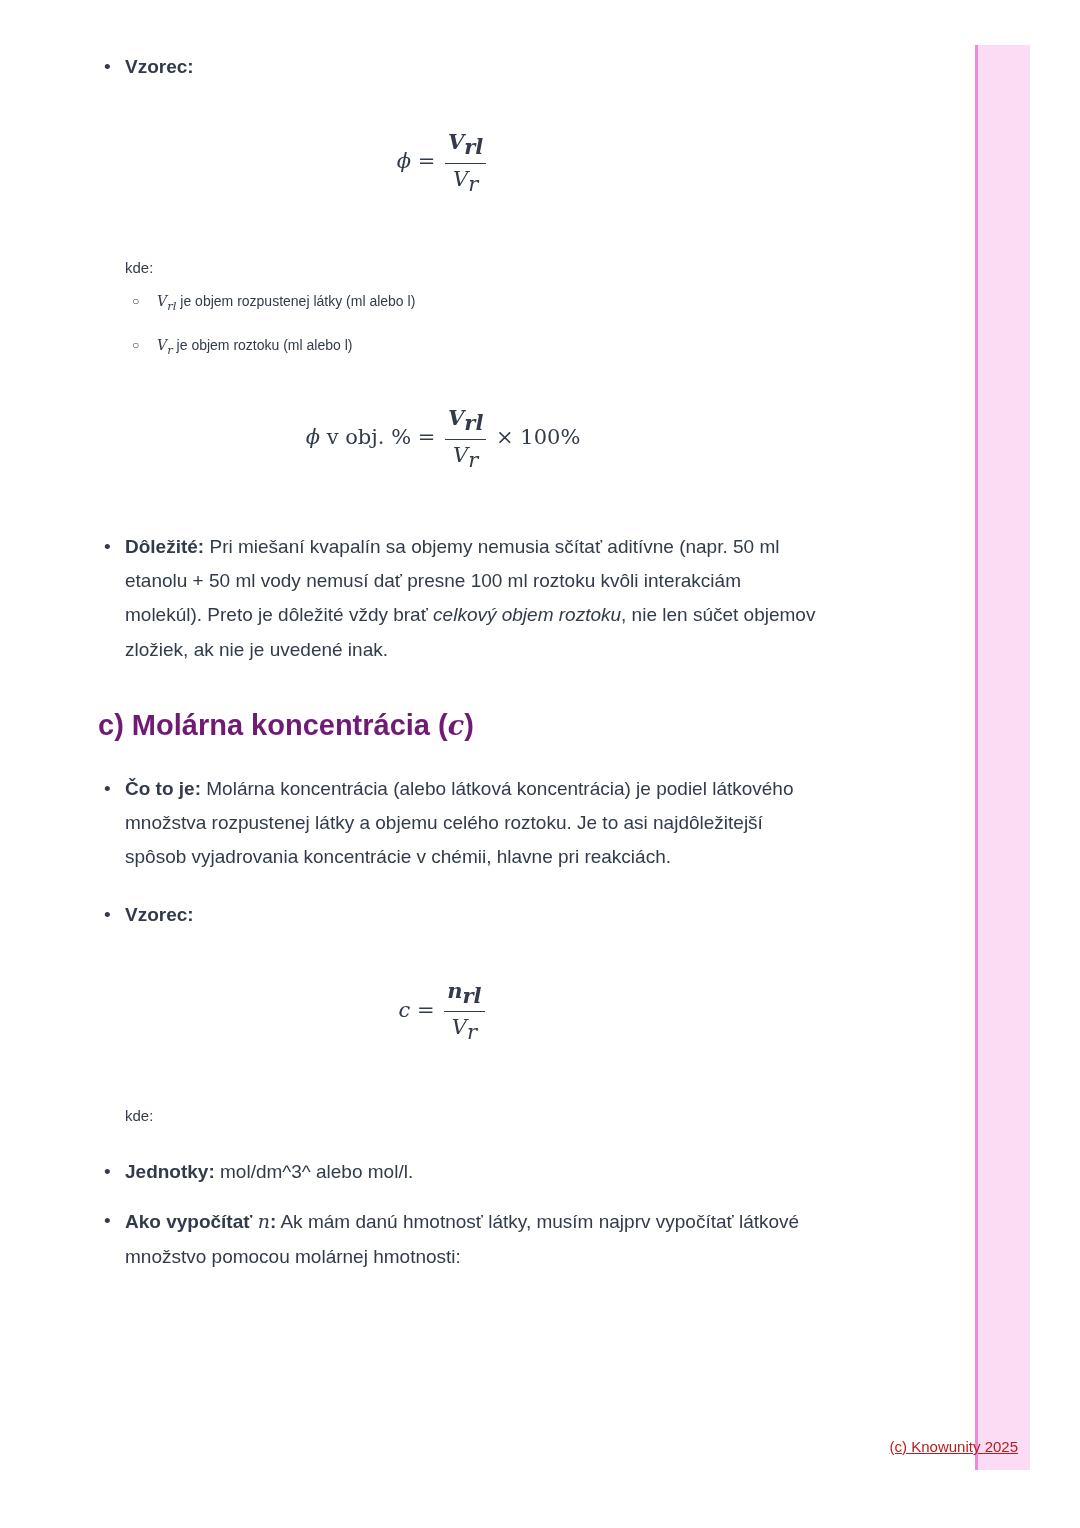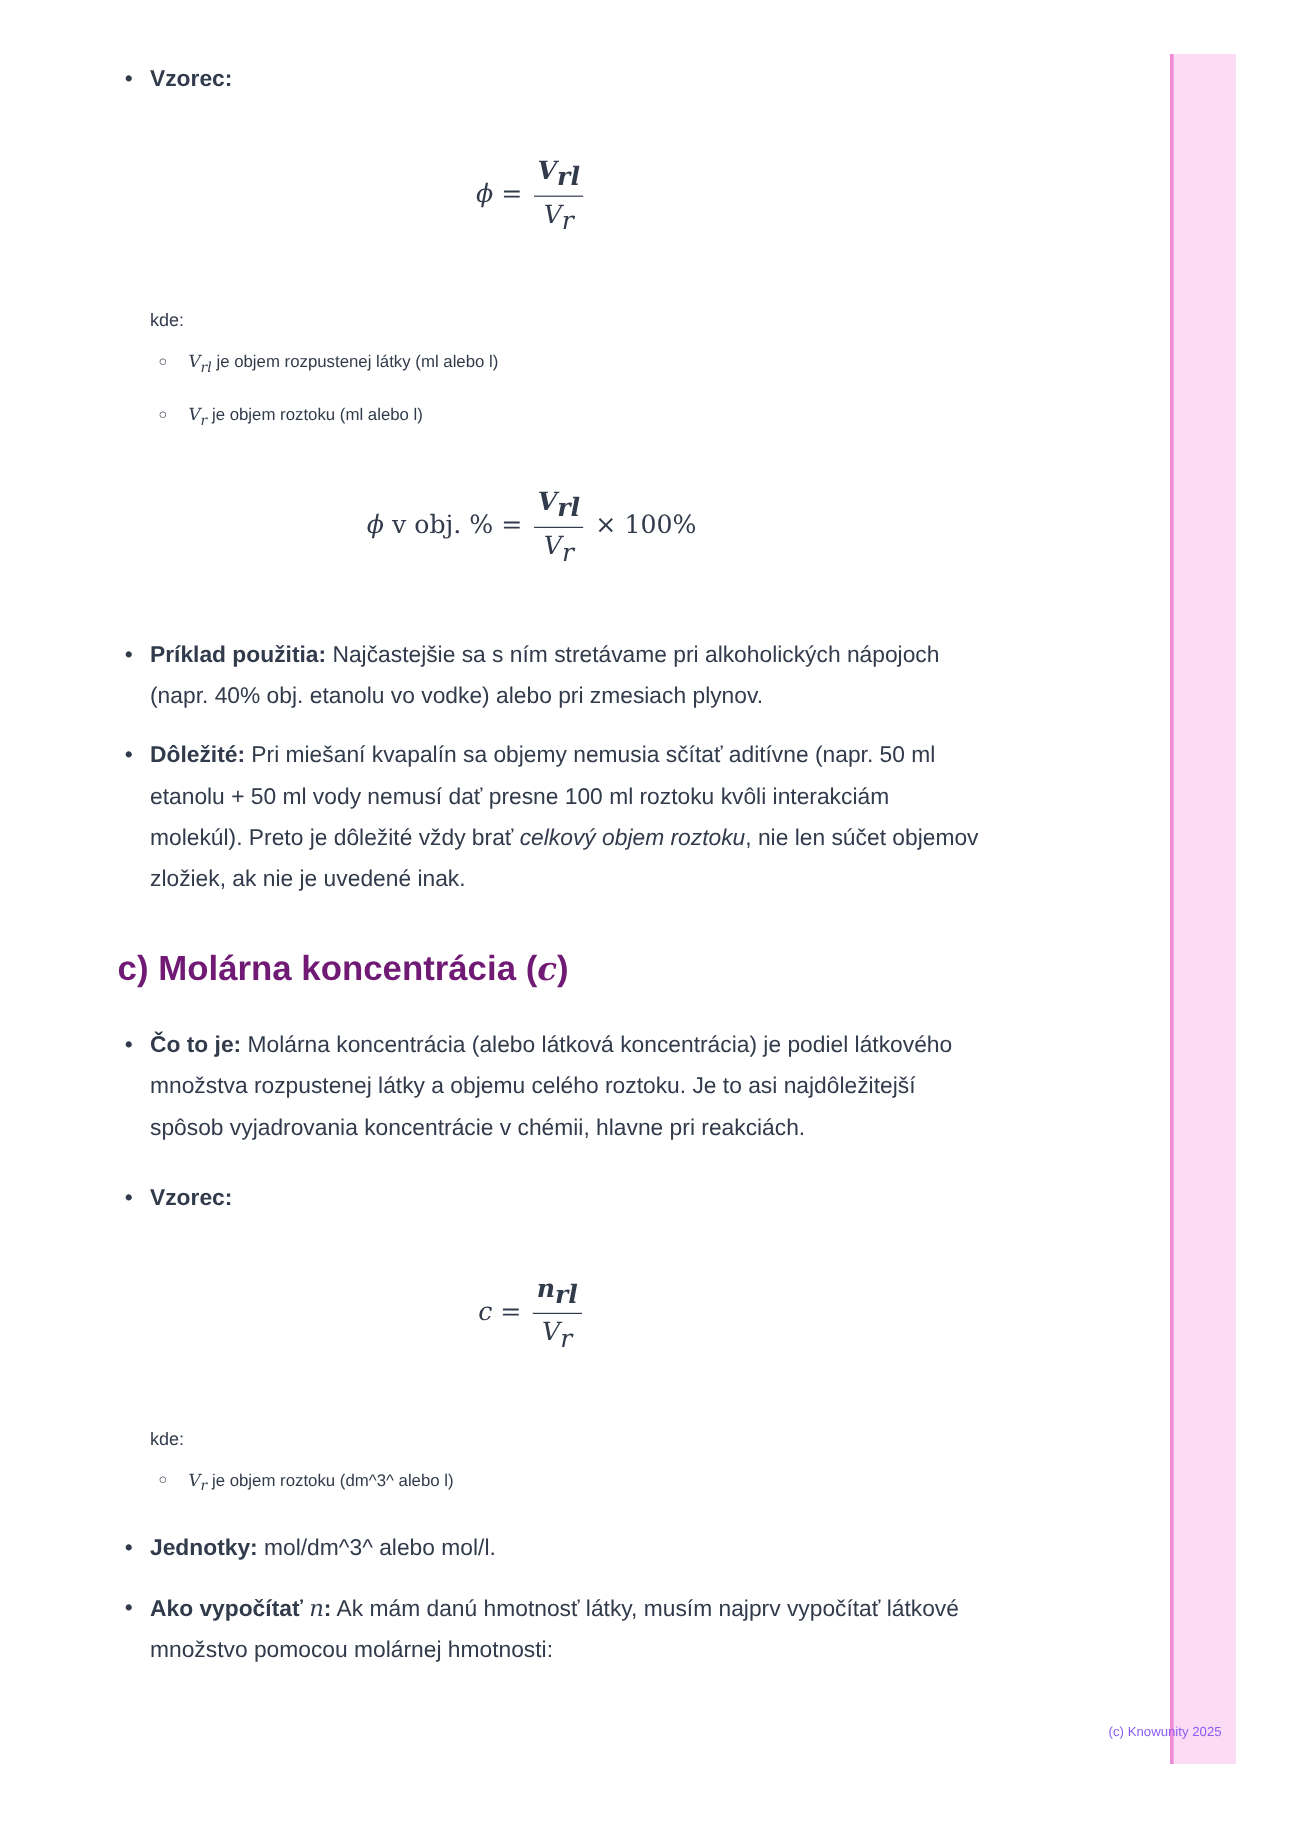--- a/index.html
+++ b/index.html
@@ -20,23 +20,24 @@
     width: 55px;
     height: 1425px;
     background: #fbdcf4;
     border-left: 3px solid #ef8ad8;
   }
 
   .watermark {
     position: absolute;
     top: 1438px;
     right: 62px;
-    font-size: 11px;
-    color: #8b5cf6;
+    font-size: 15px;
+    color: #b91c1c;
     z-index: 2;
+    text-decoration: underline;
   }
 
   .content {
     position: absolute;
     left: 98px;
     top: 50px;
     width: 720px;
   }
 
   .li {
@@ -148,23 +149,20 @@
   </div>
   <div class="sub-li">
     <span class="math">V</span><sub class="math">r</sub><span> je objem roztoku (ml alebo l)</span>
   </div>
 
 
   <div class="formula">
     <span class="math">ϕ</span><span class="roman"> v obj. % = </span><span class="frac"><span class="num"><span class="math">V</span><sub class="math">rl</sub></span><span class="den"><span class="math">V</span><sub class="math">r</sub></span></span><span class="roman"> × 100%</span>
   </div>
 
-  <div class="li">
-    <span class="b">Príklad použitia:</span><span> Najčastejšie sa s ním stretávame pri alkoholických nápojoch (napr. 40% obj. etanolu vo vodke) alebo pri zmesiach plynov.</span>
-  </div>
 
   <div class="li">
     <span class="b">Dôležité:</span><span> Pri miešaní kvapalín sa objemy nemusia sčítať aditívne (napr. 50 ml etanolu + 50 ml vody nemusí dať presne 100 ml roztoku kvôli interakciám molekúl). Preto je dôležité vždy brať </span><span class="it">celkový objem roztoku</span><span>, nie len súčet objemov zložiek, ak nie je uvedené inak.</span>
   </div>
 
   <h2 class="heading">
     <span>c) Molárna koncentrácia (</span><span class="math">c</span><span>)</span>
   </h2>
 
   <div class="li">
@@ -174,23 +172,20 @@
   <div class="li" style="margin-top:24px;">
     <span class="b">Vzorec:</span>
   </div>
 
   <div class="formula">
     <span class="math">c</span><span class="roman"> = </span><span class="frac"><span class="num"><span class="math">n</span><sub class="math">rl</sub></span><span class="den"><span class="math">V</span><sub class="math">r</sub></span></span>
   </div>
 
   <div class="kde">kde:</div>
 
-  <div class="sub-li">
-    <span class="math">V</span><sub class="math">r</sub><span> je objem roztoku (dm^3^ alebo l)</span>
-  </div>
 
   <div class="li gap-after-sub">
     <span class="b">Jednotky:</span><span> mol/dm^3^ alebo mol/l.</span>
   </div>
 
   <div class="li">
     <span class="b">Ako vypočítať </span><span class="math">n</span><span class="b">:</span><span> Ak mám danú hmotnosť látky, musím najprv vypočítať látkové množstvo pomocou molárnej hmotnosti:</span>
   </div>
 
 </div>

